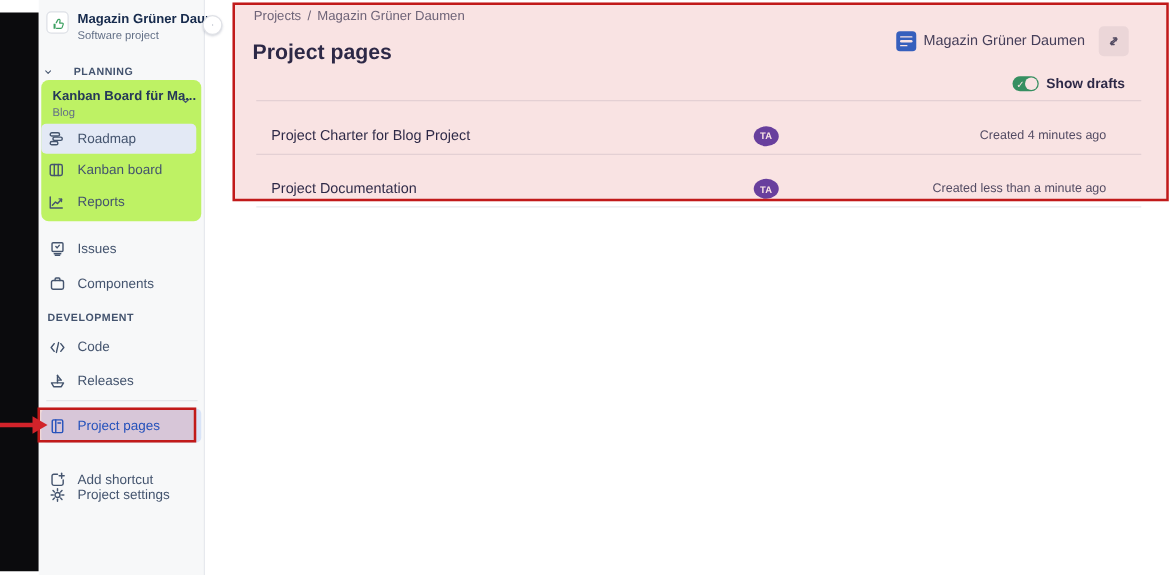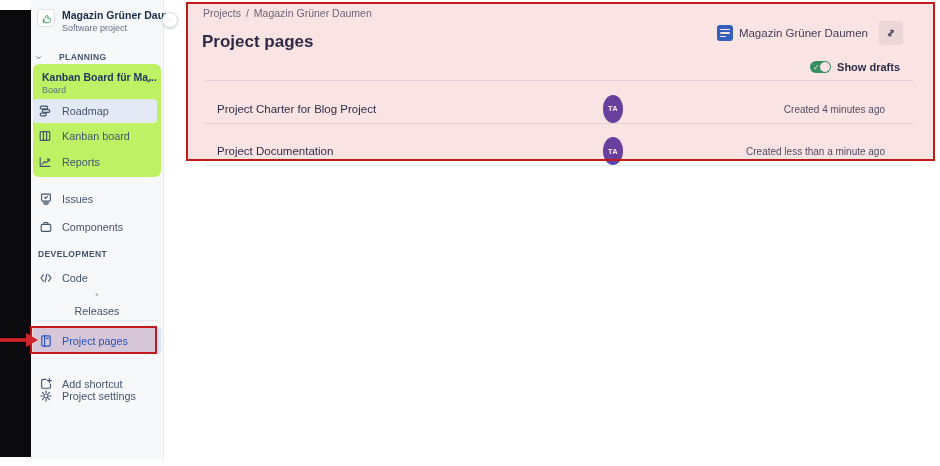--- a/index.html
+++ b/index.html
@@ -57,21 +57,21 @@
     display:flex; align-items:center; justify-content:center; cursor:pointer; }
   #drafts-row { position:absolute; top:61px; right:40px; display:flex; align-items:center; gap:6px; }
   .toggle { width:21px; height:12px; border-radius:7px; background:#22a06b; position:relative; cursor:pointer; }
   .toggle .check { position:absolute; left:3px; top:0.5px; font-size:8px; line-height:11px; color:#fff; }
   .toggle .knob { position:absolute; right:1px; top:1px; width:10px; height:10px; border-radius:50%; background:#fff; }
   #drafts-label { font-size:11px; font-weight:bold; color:#172b4d; }
 
   #pages-list { position:absolute; left:205px; top:80px; width:708px; border-top:1px solid #e8eaee; }
   .page-row { position:relative; height:28.5px; border-bottom:1px solid #e8eaee; cursor:pointer;margin-top:14px; }
   .page-title { position:absolute; left:12px; top:50%; transform:translateY(-50%); font-size:11.5px; color:#172b4d; }
-  .avatar { position:absolute; left:398px; top:50%; transform:translateY(-50%); width:20px; height:28px;
+  .avatar { position:absolute; left:398px; top:50%; transform:translateY(-50%); width:20px; height:16px;
     border-radius:50%; background:#5b45b0; color:#fff; font-size:7.5px; font-weight:bold;
     display:flex; align-items:center; justify-content:center; letter-spacing:.3px; }
   .page-created { position:absolute; right:28px; top:50%; transform:translateY(-50%); font-size:10px; color:#44546f; }
 
   
   .anno-box { position:absolute; border:2px solid #c11a1a; background:rgba(204,24,24,0.12); z-index:60; pointer-events:none; }
   #anno-main { left:186px; top:2px; width:749px; height:159px; }
   #anno-side { left:30px; top:326px; width:127px; height:28px; background:rgba(204,24,24,0.14); }
 </style>
 </head>
@@ -166,21 +166,21 @@
 
   <div class="section-heading" style="top:52px;">
     <svg class="icon14" style="width:9px;height:9px;" viewBox="0 0 14 14">
         <use href="#i-chevdown"></use>
       </svg>
     <span>PLANNING</span>
   </div>
 
   <div class="board-card">
     <div class="board-name">Kanban Board für Ma...</div>
-    <div class="board-sub">Board</div>
+    <div class="board-sub">Blog</div>
     <svg class="icon14 board-chevron" style="width:11px;height:11px;" viewBox="0 0 14 14">
         <use href="#i-chevdown"></use>
       </svg>
 
     <div class="nav-row active-board" style="top:35px;">
       <svg class="icon14" viewBox="0 0 16 16">
           <use href="#i-roadmap"></use>
         </svg>
       <span class="nav-label">Roadmap</span>
     </div>
@@ -214,21 +214,21 @@
   <div class="section-heading" style="top:249px; left:7px;">
     <span>DEVELOPMENT</span>
   </div>
 
   <div class="nav-row" style="top:266px;">
     <svg class="icon14" viewBox="0 0 16 16">
         <use href="#i-code"></use>
       </svg>
     <span class="nav-label">Code</span>
   </div>
-  <div class="nav-row" style="top:293px;flex-direction:column;">
+  <div class="nav-row" style="top:293px;">
     <svg class="icon14" viewBox="0 0 16 16">
         <use href="#i-releases"></use>
       </svg>
     <span class="nav-label">Releases</span>
   </div>
 
   <div class="sidebar-divider"></div>
 
   <div class="nav-row selected" style="top:327px; height:27px;">
     <svg class="icon14" viewBox="0 0 16 16">

